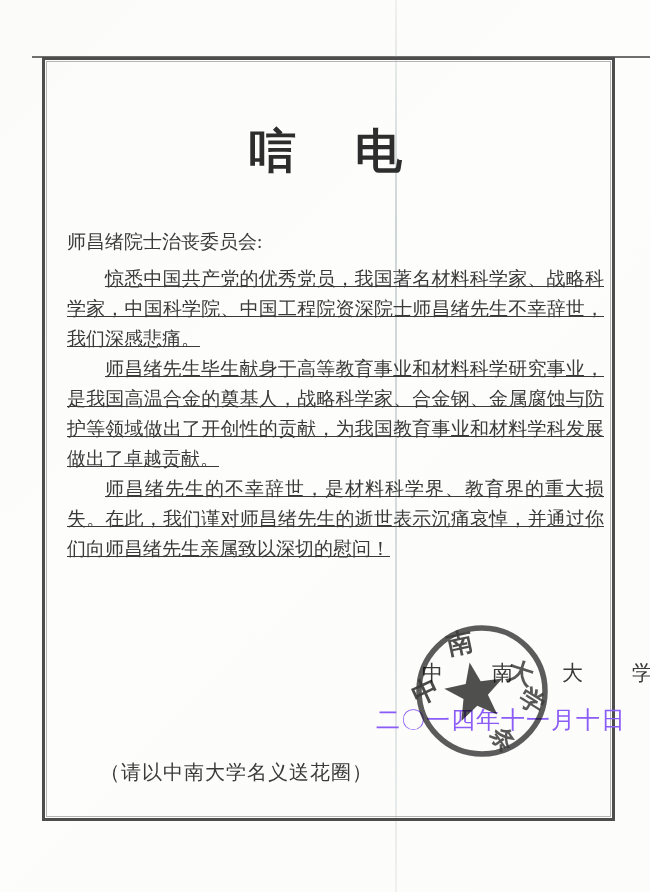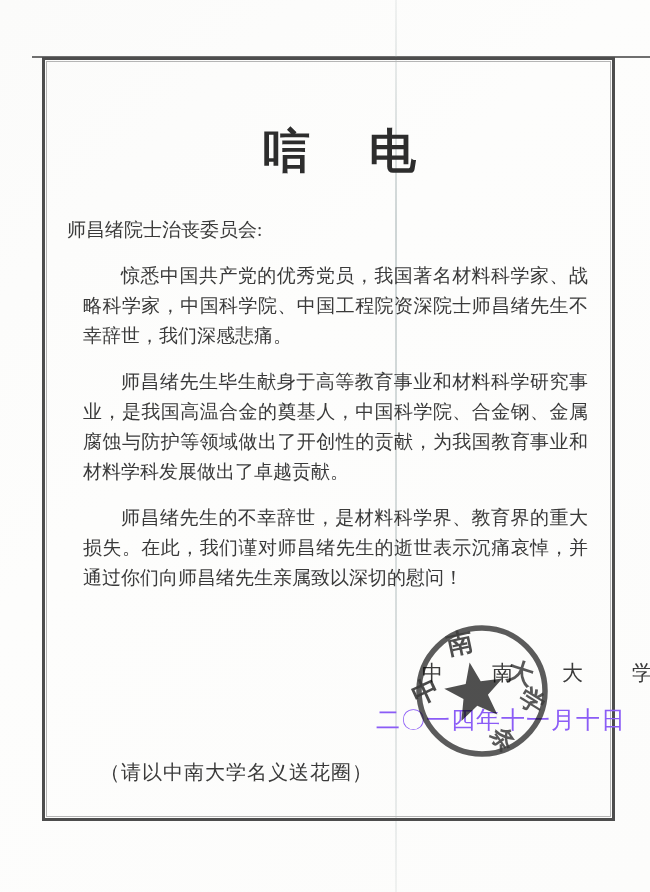--- a/index.html
+++ b/index.html
@@ -20,30 +20,30 @@
       rgba(130,148,150,.30) 70%,rgba(145,160,160,.12) 100%);
   }
   .frame{
     position:absolute;left:42px;top:57px;width:567px;height:758px;
     border:3px solid #4d4d4d;
   }
   .frame-inner{
     position:absolute;inset:1px;border:1px solid #b5b5b5;pointer-events:none;
   }
   .doc-title{
-    position:absolute;top:60px;left:14px;width:100%;text-align:center;
+    position:absolute;top:60px;left:0;width:100%;text-align:center;
     font-family:"Liberation Sans","DejaVu Sans",sans-serif;
     font-weight:bold;font-size:47px;letter-spacing:6px;color:#2d2d2d;
   }
   .body-text{
     position:absolute;top:151px;left:22px;width:537px;
     font-size:19px;line-height:30px;text-align:justify;color:#3a3a3a;
   }
-  .salutation{margin:4px 0 7px 0;}
-  .para{margin:16px;text-indent:2em;}
+  .salutation{margin:16px 0 7px 0;}
+  .para{margin:0;text-indent:2em;text-decoration:underline;}
   .signature{
     position:absolute;left:377px;top:599px;font-size:21px;
     letter-spacing:14px;color:#3a3a3a;z-index:1;white-space:nowrap;
   }
   .sig-date{
     position:absolute;left:331px;top:644px;font-size:24px;
     letter-spacing:1px;color:#8b5cf6;z-index:1;white-space:nowrap;
   }
   .footer-note{
     position:absolute;left:17px;top:699px;font-size:20px;
@@ -65,21 +65,21 @@
 <div class="fold-line"></div>
 
 <div class="frame">
   <div class="frame-inner"></div>
 
   <div class="doc-title">唁　电</div>
 
   <div class="body-text">
     <p class="salutation">师昌绪院士治丧委员会:</p>
     <p class="para">惊悉中国共产党的优秀党员，我国著名材料科学家、战略科学家，中国科学院、中国工程院资深院士师昌绪先生不幸辞世，我们深感悲痛。</p>
-    <p class="para">师昌绪先生毕生献身于高等教育事业和材料科学研究事业，是我国高温合金的奠基人，中国科学院、合金钢、金属腐蚀与防护等领域做出了开创性的贡献，为我国教育事业和材料学科发展做出了卓越贡献。</p>
+    <p class="para">师昌绪先生毕生献身于高等教育事业和材料科学研究事业，是我国高温合金的奠基人，战略科学家、合金钢、金属腐蚀与防护等领域做出了开创性的贡献，为我国教育事业和材料学科发展做出了卓越贡献。</p>
     <p class="para">师昌绪先生的不幸辞世，是材料科学界、教育界的重大损失。在此，我们谨对师昌绪先生的逝世表示沉痛哀悼，并通过你们向师昌绪先生亲属致以深切的慰问！</p>
   </div>
 
   <div class="signature">中　南　大　学</div>
   <div class="sig-date">二〇一四年十一月十日</div>
   <div class="footer-note">（请以中南大学名义送花圈）</div>
 
   <svg class="stamp" viewBox="0 0 172 172">
     <circle cx="86" cy="87" r="63" fill="none" stroke="#3f3f3f" stroke-width="5.5" opacity="0.85"></circle>
     <polygon points="73.6,58.5 84.7,77.3 106.4,74.4 91.9,90.8 101.3,110.5 81.3,101.8 65.4,116.9 67.5,95.1 48.3,84.7 69.7,80.0" fill="#383838" opacity="0.88"></polygon>

